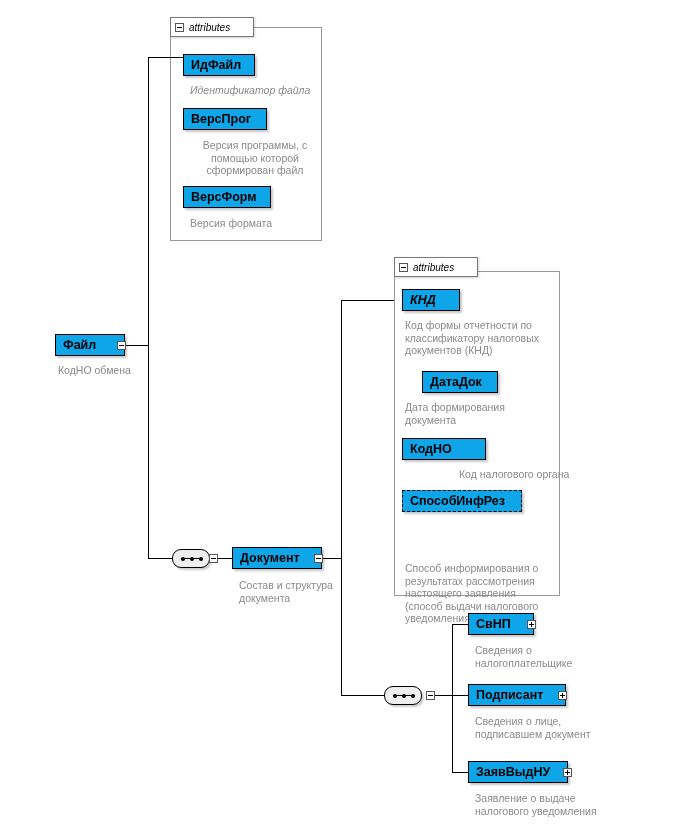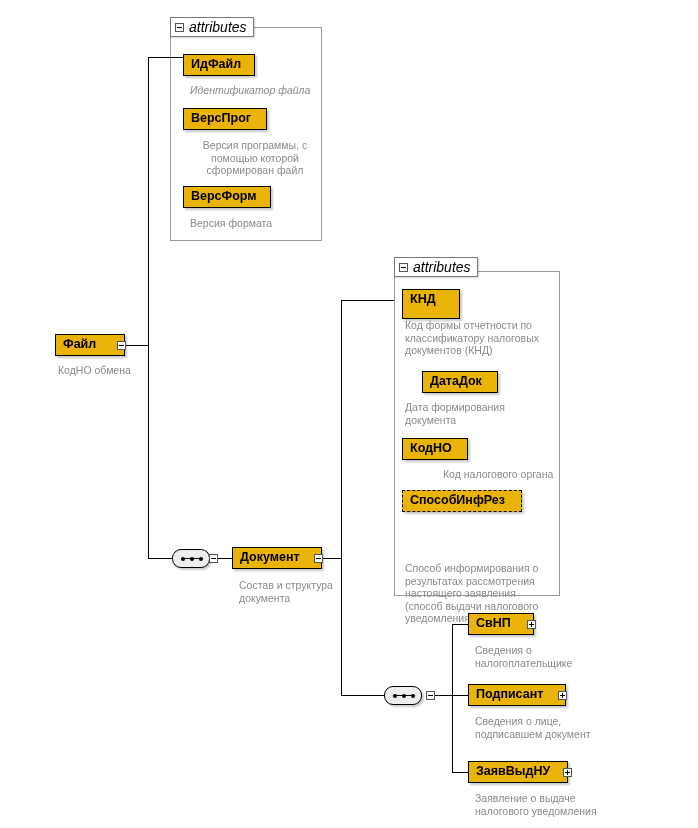--- a/index.html
+++ b/index.html
@@ -14,24 +14,24 @@
     position: relative;
     width: 698px;
     height: 828px;
     background: #ffffff;
     overflow: hidden;
   }
   
   .node {
     position: absolute;
     box-sizing: border-box;
-    background: #eab308;
+    background: #0ea5e9;
     border: 1px solid #000000;
     display: flex;
-    align-items: flex-start;
+    align-items: flex-end;
     padding: 3px 7px 4px 7px;
     font-size: 12.5px;
     font-weight: bold;
     color: #000000;
     white-space: nowrap;
     box-shadow: 2px 2px 2px rgba(0,0,0,0.22);
   }
   .node.optional {
     border: 1px dashed #000000;
     font-weight: bold;
@@ -65,21 +65,21 @@
   }
   .attr-header {
     position: absolute;
     box-sizing: border-box;
     background: #ffffff;
     border: 1px solid #7a7a7a;
     height: 20px;
     display: flex;
     align-items: center;
     padding: 0 7px 0 4px;
-    font-size: 14px;
+    font-size: 10px;
     font-style: italic;
     color: #000;
     box-shadow: 1px 1px 2px rgba(0,0,0,0.18);
   }
   .attr-header .minusbox {
     width: 9px; height: 9px;
     border: 1px solid #555;
     box-sizing: border-box;
     margin-right: 5px;
     position: relative;
@@ -201,37 +201,37 @@
   <div class="line vline" style="left:341px; top:300px; height:395px;"></div>
   <div class="line hline" style="left:341px; top:300px; width:53px;"></div>
   <div class="line hline" style="left:341px; top:695px; width:43px;"></div>
 
   <div class="attrbox" style="left:394px; top:271px; width:166px; height:325px;"></div>
   <div class="attr-header" style="left:394px; top:257px; width:84px;">
     <span class="minusbox"></span>
     <span>attributes</span>
   </div>
 
-  <div class="node" style="left:402px; top:289px; width:58px; height:30px;">
+  <div class="node" style="left:402px; top:289px; width:58px; height:22px;font-style:italic;">
     <span class="label">КНД</span>
   </div>
   <div class="caption" style="left:405px; top:319px; width:160px;">Код формы отчетности по
 классификатору налоговых
 документов (КНД)</div>
 
   <div class="node" style="left:402px; top:371px; width:76px; height:22px;margin-left:20px;">
     <span class="label">ДатаДок</span>
   </div>
   <div class="caption" style="left:405px; top:401px; width:160px;">Дата формирования
 документа</div>
 
-  <div class="node" style="left:402px; top:438px; width:66px; height:22px;">
+  <div class="node" style="left:402px; top:438px; width:84px; height:22px;">
     <span class="label">КодНО</span>
   </div>
-  <div class="caption" style="left:399px; top:468px; width:160px;padding-left:44px;">Код налогового органа</div>
+  <div class="caption" style="left:415px; top:468px; width:160px;padding-left:44px;">Код налогового органа</div>
 
   <div class="node optional" style="left:402px; top:490px; width:120px; height:22px;">
     <span class="label">СпособИнфРез</span>
   </div>
   <div class="caption" style="left:405px; top:522px; width:160px;margin-top:40px;">Способ информирования о
 результатах рассмотрения
 настоящего заявления
 (способ выдачи налогового
 уведомления)</div>
 

